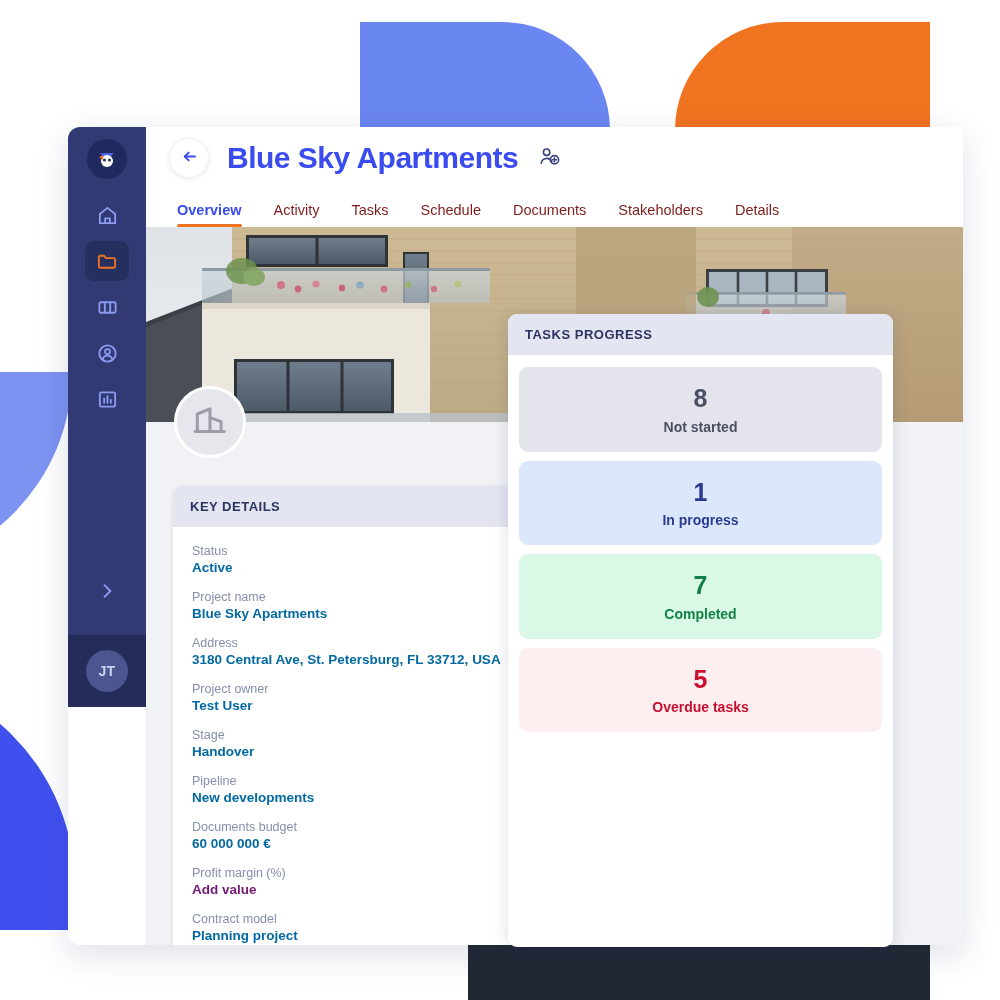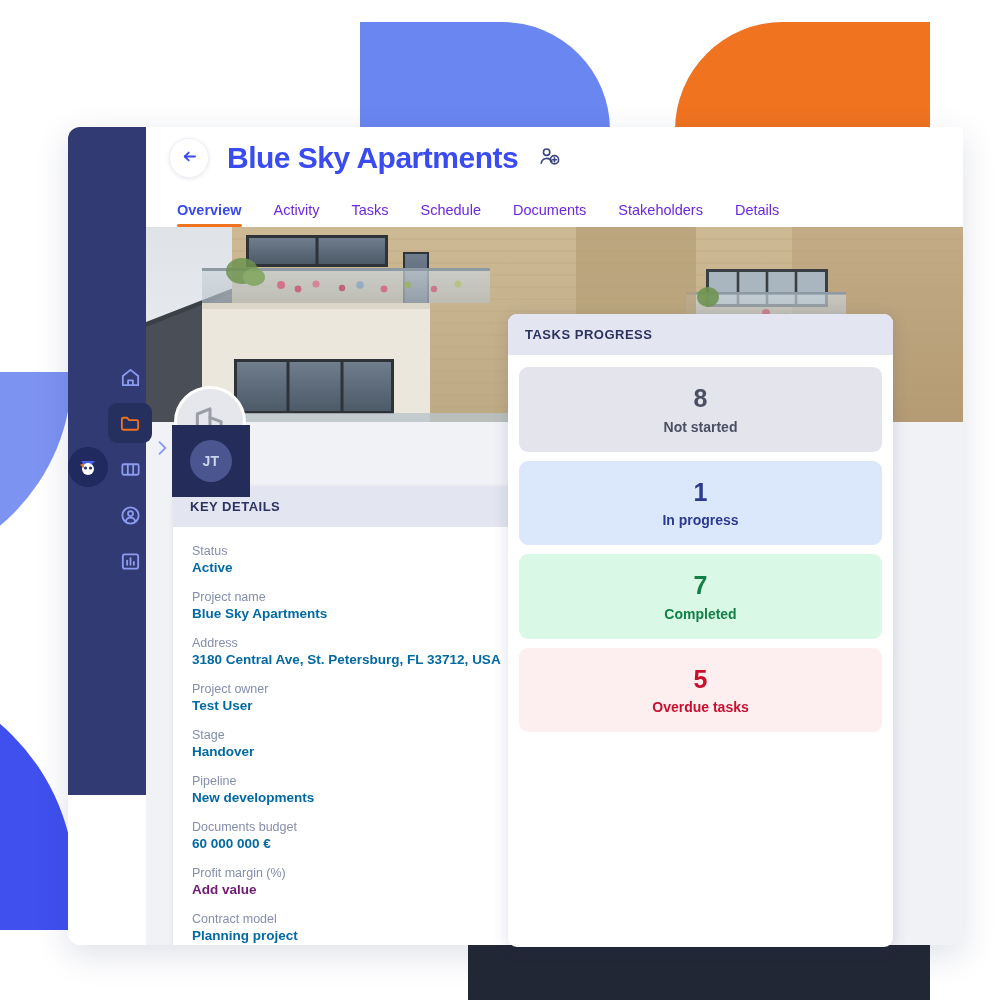--- a/index.html
+++ b/index.html
@@ -61,24 +61,24 @@
     background: #ffffff;
     border-radius: 12px 0 0 12px;
     overflow: hidden;
     box-shadow: 0 10px 34px rgba(30, 40, 90, 0.14);
   }
 
   
   .sidebar {
     position: absolute;
     left: 0; top: 0;
-    width: 78px; height: 668px;
+    width: 78px; height: 580px;
     background: #313a73;
     display: flex;
-    flex-direction: row;
+    flex-direction: column;
     align-items: center;
     z-index: 6;
   }
 
   .logo-badge {
     margin-top: 12px;
     width: 40px; height: 40px;
     border-radius: 50%;
     background: #212a5e;
     display: flex;
@@ -181,21 +181,21 @@
   .tabs {
     display: flex;
     align-items: flex-end;
     gap: 32px;
     padding: 0 0 0 31px;
     height: 38px;
     background: #ffffff;
   }
   .tab {
     font-size: 14.5px;
-    color: #6d28d9;
+    color: #7f1d1d;
     padding-bottom: 9px;
     position: relative;
     cursor: pointer;
     white-space: nowrap;
   }
   .tab.active { color: #3a4bf0; font-weight: 600; }
   .tab.active::after {
     content: "";
     position: absolute;
     left: 0; right: 0; bottom: 0;

